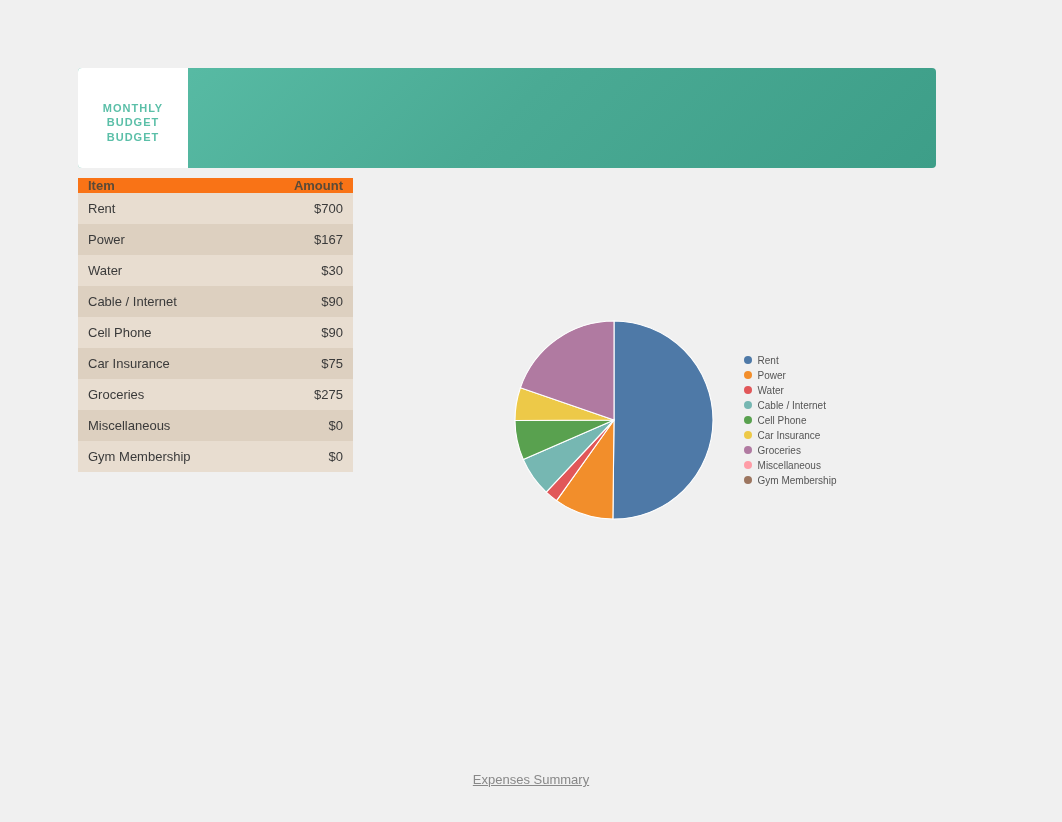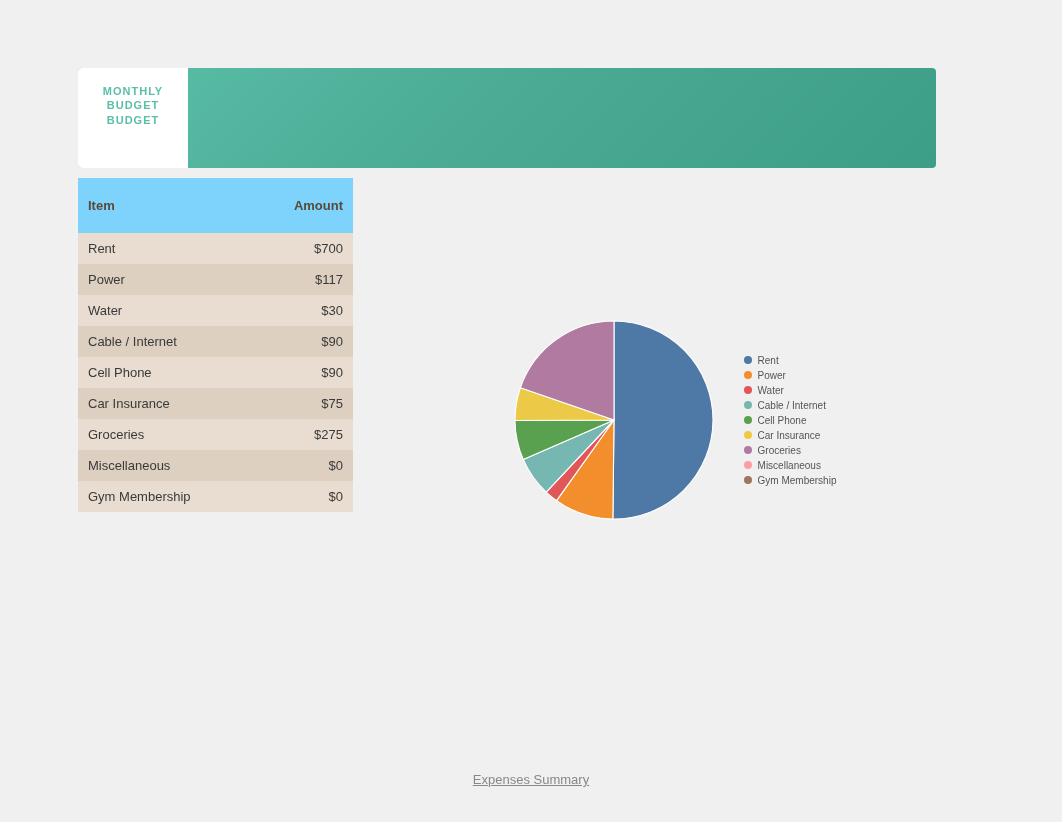--- a/index.html
+++ b/index.html
@@ -25,23 +25,23 @@
       align-items: center;
       overflow: hidden;
     }
 
     .header-logo {
       width: 110px;
       height: 100%;
       background: #ffffff;
       display: flex;
       align-items: center;
-      justify-content: flex-start;
+      justify-content: flex-end;
       flex-direction: column;
-      padding: 16px;
+      padding: 24px;
     }
 
     .header-logo-text {
       color: #5bbfa8;
       font-size: 11px;
       font-weight: bold;
       text-align: center;
       line-height: 1.3;
       letter-spacing: 1px;
     }
@@ -82,25 +82,25 @@
       padding: 6px 10px;
       letter-spacing: 1px;
     }
 
     .expenses-table {
       width: 100%;
       border-collapse: collapse;
     }
 
     .expenses-table .header-row th {
-      background: #7dd3fc;
+      background: #f97316;
       color: #5a4a38;
       font-size: 13px;
       font-weight: bold;
-      padding: 20px 10px;
+      padding: 0 10px;
       text-align: left;
     }
 
     .expenses-table .header-row th:last-child {
       text-align: right;
     }
 
     .expenses-table tr.data-row {
       background: #e8ddd0;
     }
@@ -196,21 +196,21 @@
         <th>Amount</th>
       </tr>
     </thead>
     <tbody id="expenses-tbody">
     <tr class="data-row">
       <td>Rent</td>
       <td>$700</td>
     </tr>
         <tr class="data-row">
       <td>Power</td>
-      <td>$117</td>
+      <td>$167</td>
     </tr>
         <tr class="data-row">
       <td>Water</td>
       <td>$30</td>
     </tr>
         <tr class="data-row">
       <td>Cable / Internet</td>
       <td>$90</td>
     </tr>
         <tr class="data-row">

